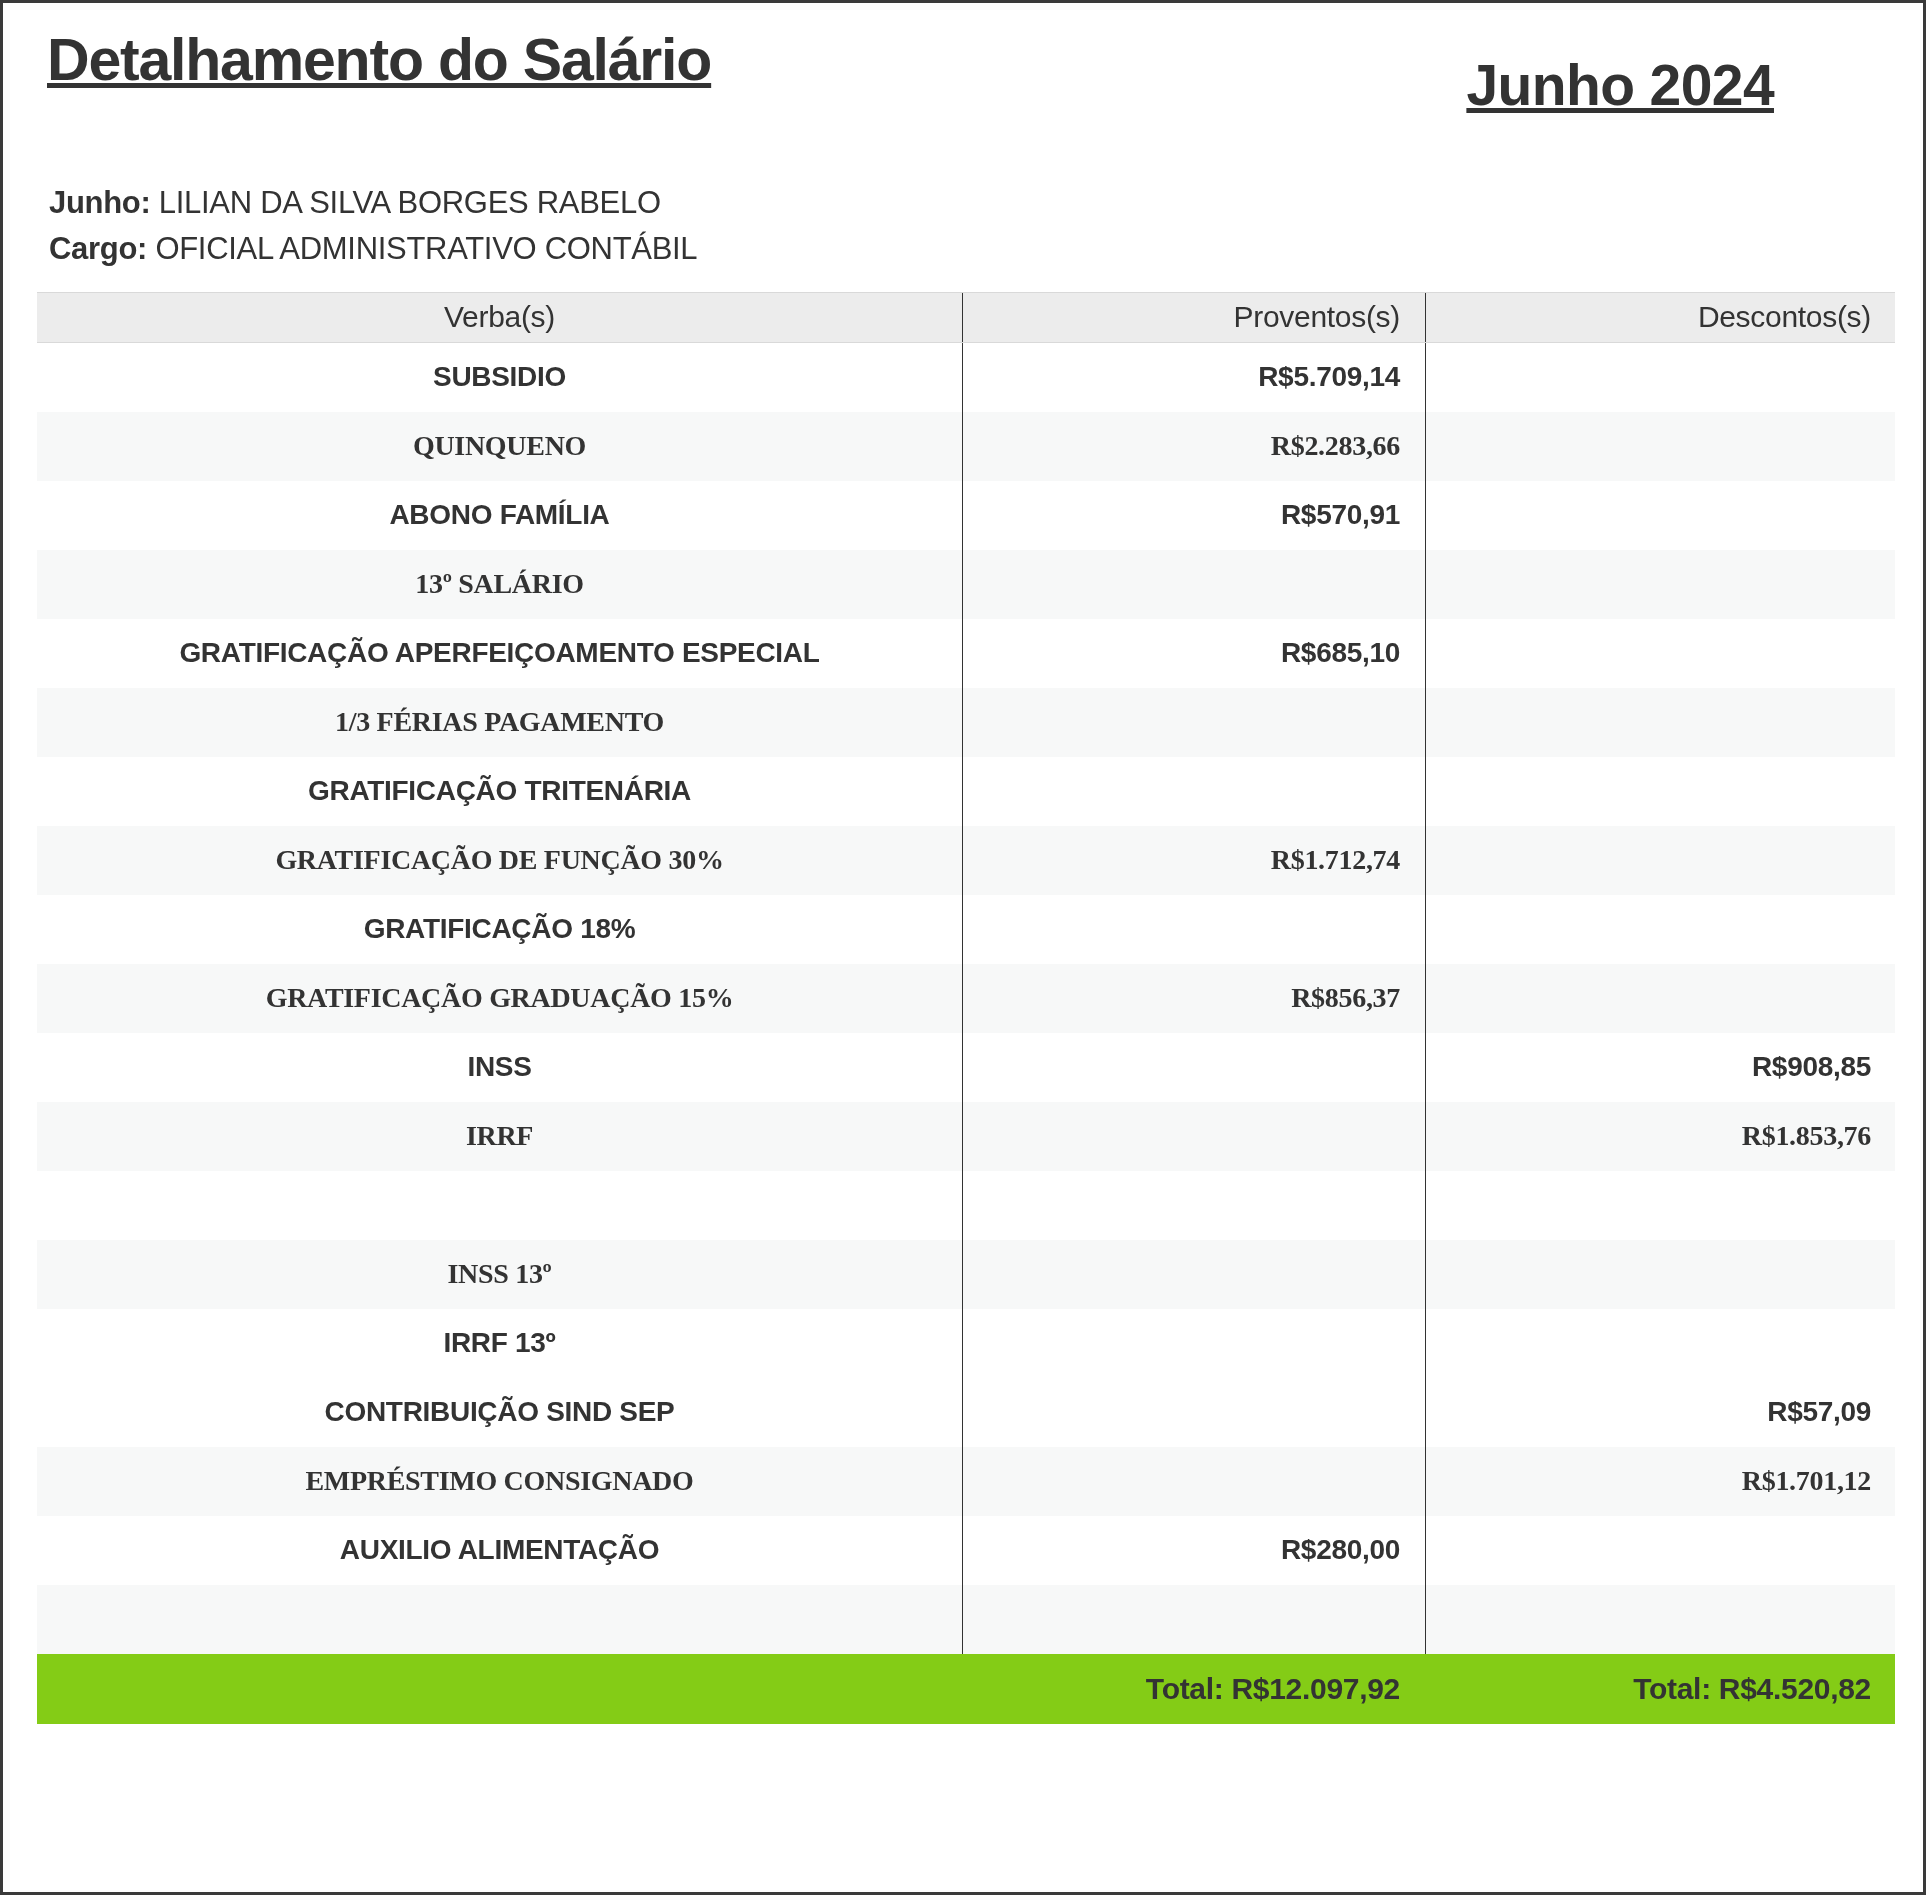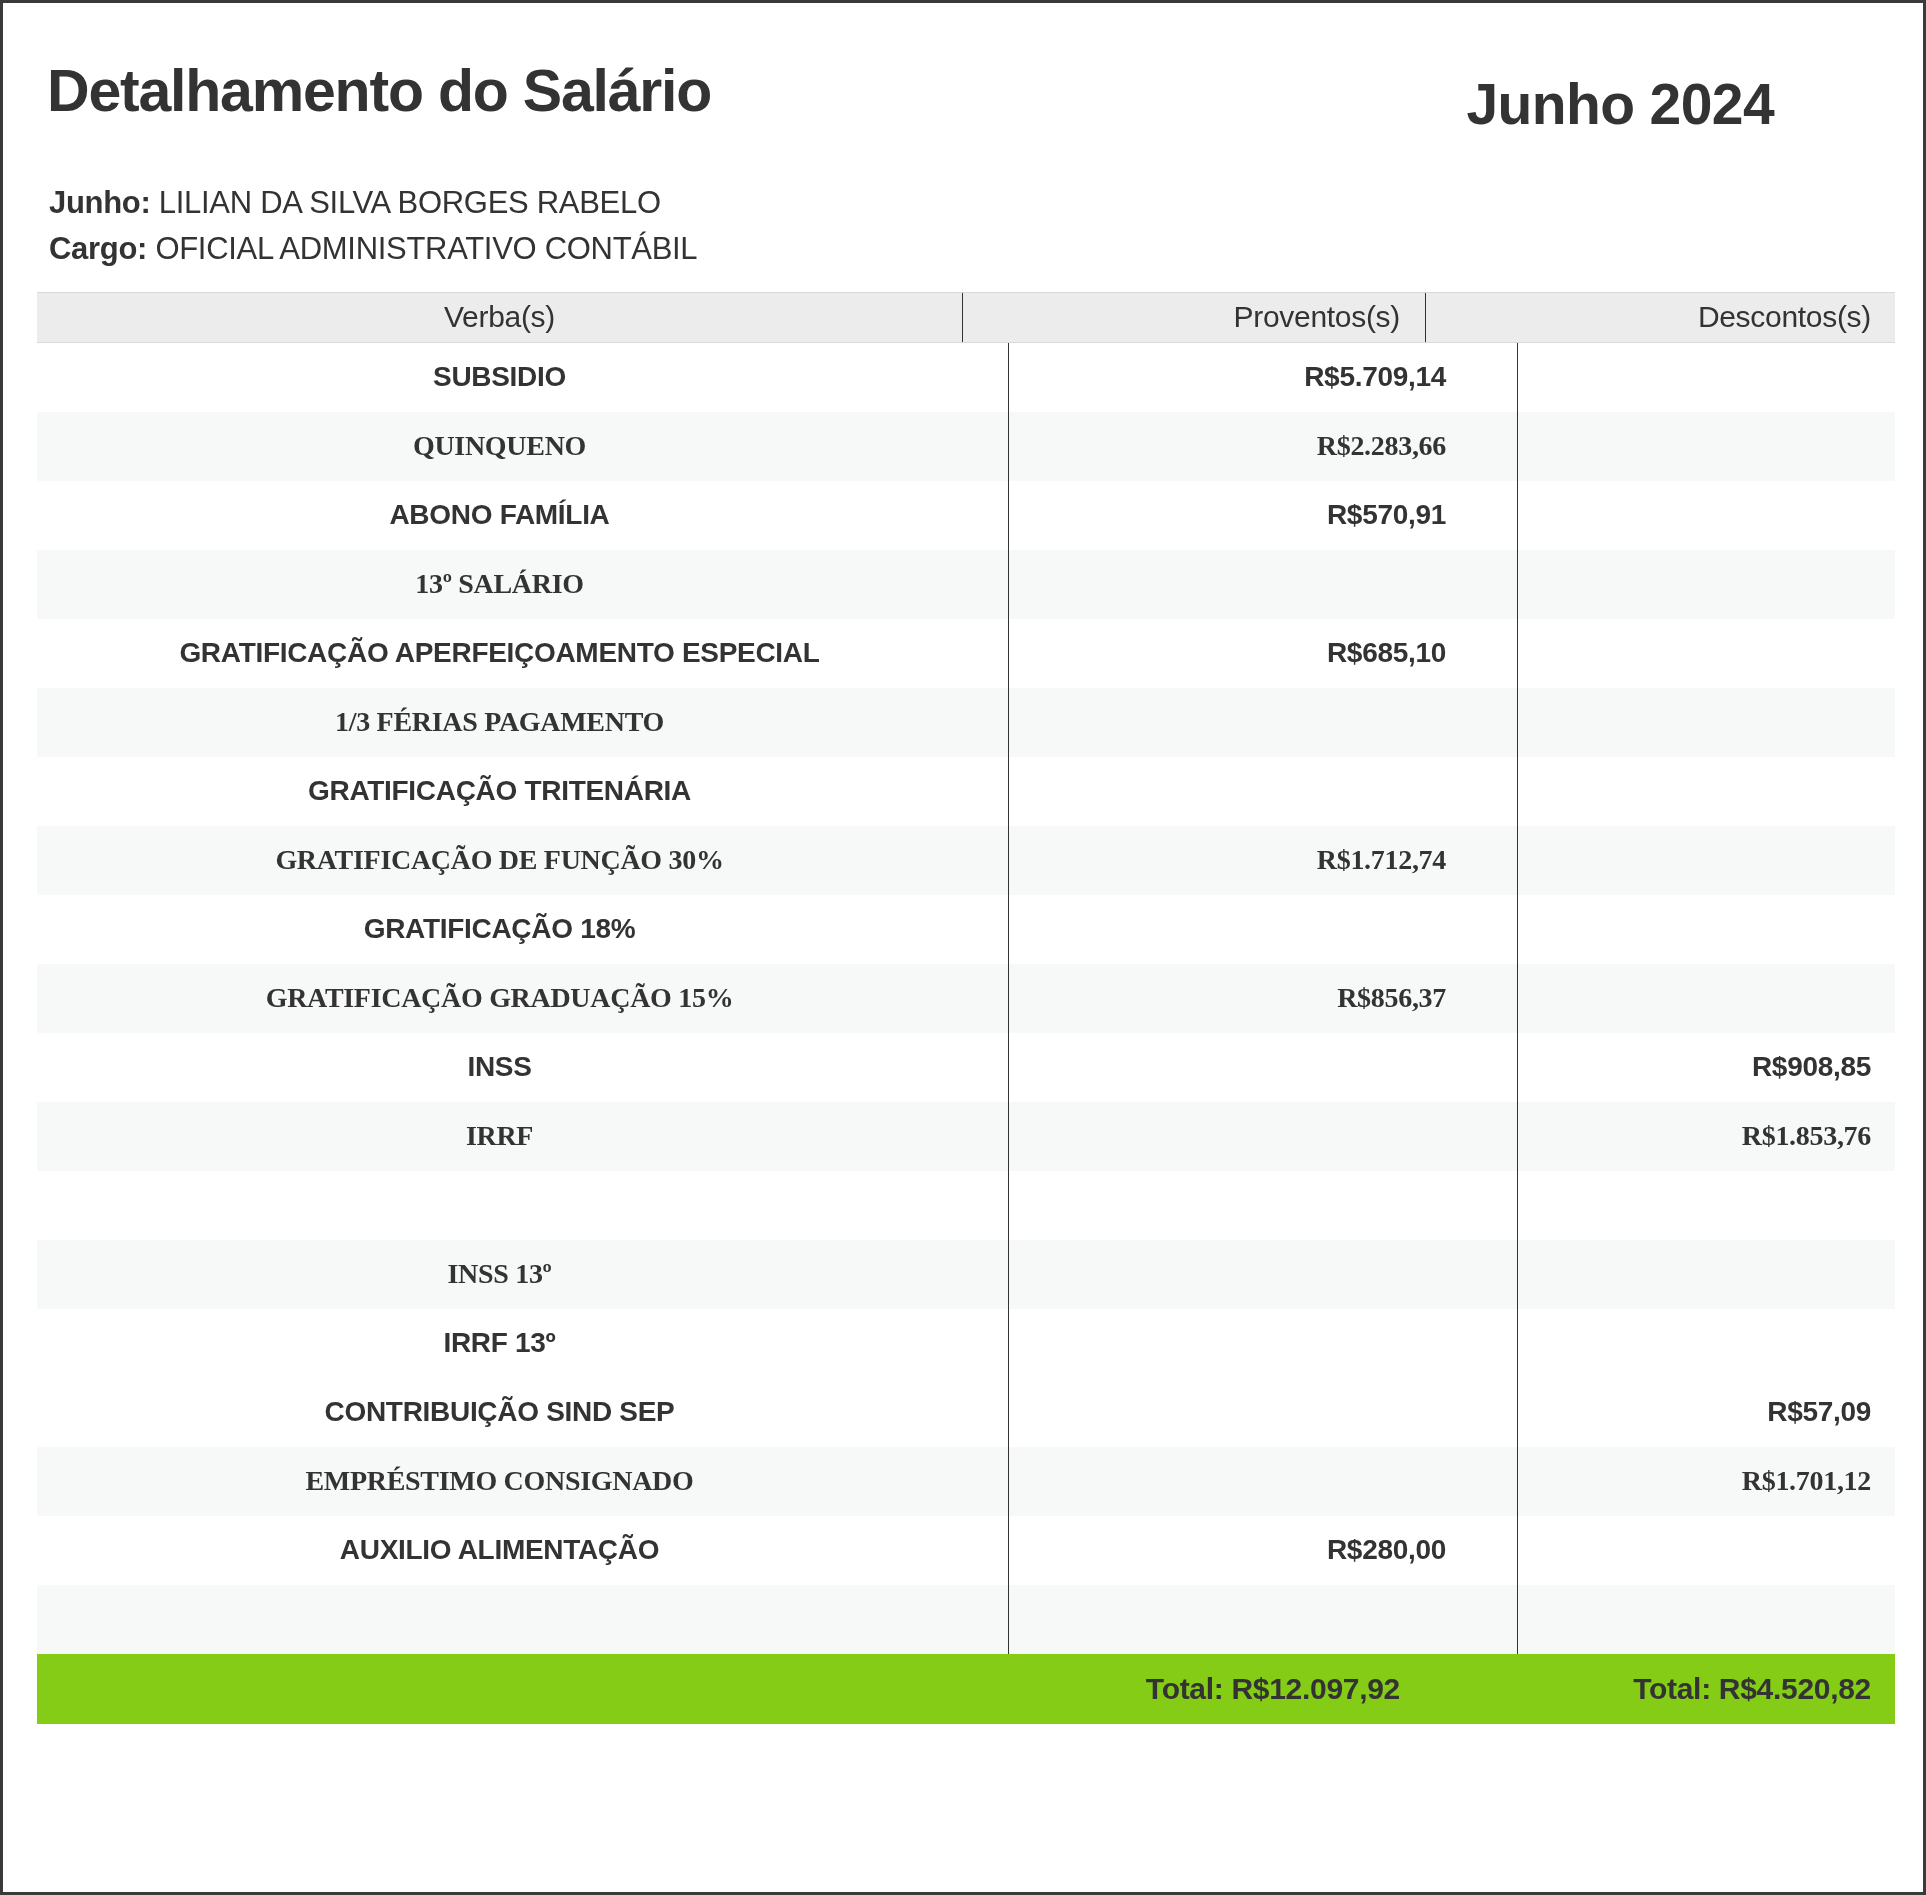--- a/index.html
+++ b/index.html
@@ -12,23 +12,24 @@
     font-family: "Liberation Sans", sans-serif;
     color: #333333;
     overflow: hidden;
     position: relative;
   }
 
   
   .header-bar {
     display: flex;
     justify-content: space-between;
-    align-items: center;
+    align-items: flex-start;
     padding: 26px 149px 0 44px;
     min-height: 125px;
+    text-decoration: underline;
   }
   .doc-title {
     margin: 0;
     font-size: 59px;
     font-weight: bold;
     letter-spacing: -1.2px;
     line-height: 1.08;
     color: #333333;
     white-space: nowrap;
   }
@@ -66,21 +67,21 @@
     font-size: 30px;
     font-weight: normal;
     color: #333333;
     box-sizing: border-box;
     letter-spacing: -0.3px;
   }
   .col-verba    { flex: 0 0 925px; justify-content: center; }
   .col-prov     { flex: 0 0 463px;  justify-content: flex-end; padding-right: 25px; border-left: 1.8px solid #333333; }
   .col-desc     { flex: 1 1 auto;   justify-content: flex-end; padding-right: 24px; border-left: 1.8px solid #333333; }
 
-  .trow { display: flex; height: 69px; background: #ffffff; gap: 46px; }
+  .trow { display: flex; height: 69px; background: #ffffff; }
   .trow.alt { background: #f7f8f8; font-family: Liberation Serif, serif; }
   .cell {
     display: flex;
     align-items: center;
     font-size: 28px;
     font-weight: bold;
     letter-spacing: -0.3px;
     box-sizing: border-box;
     white-space: nowrap;
   }

